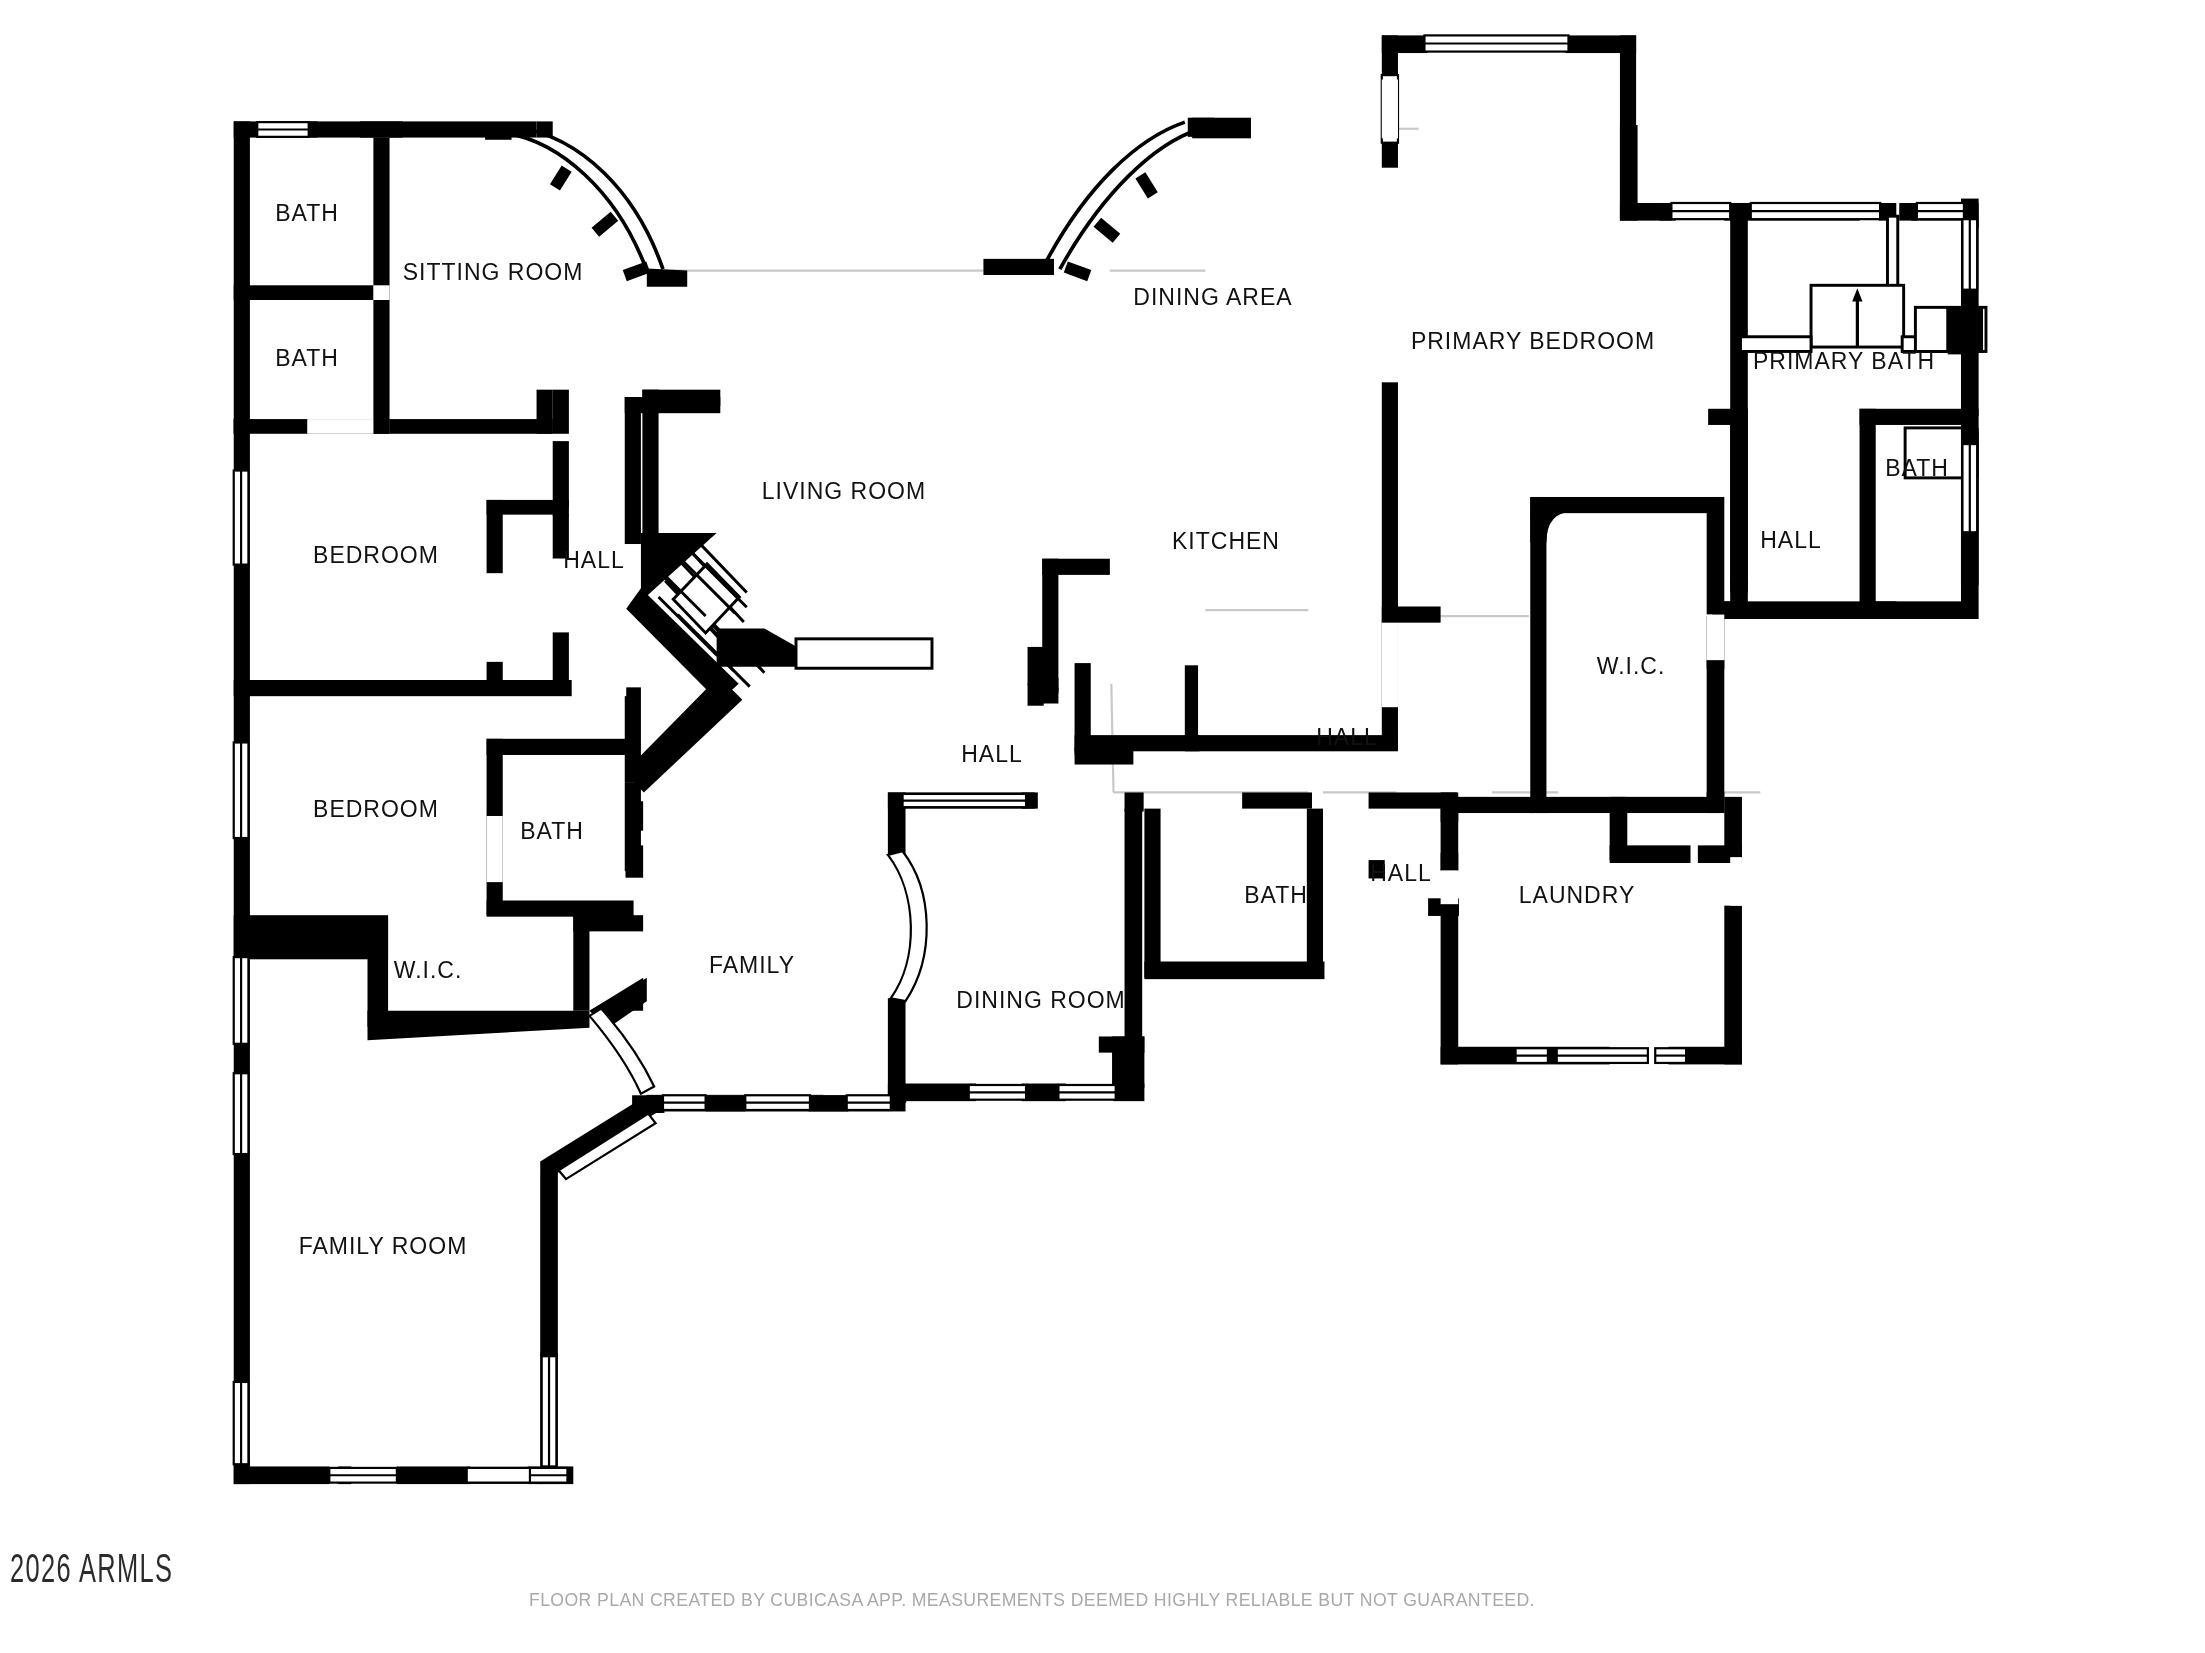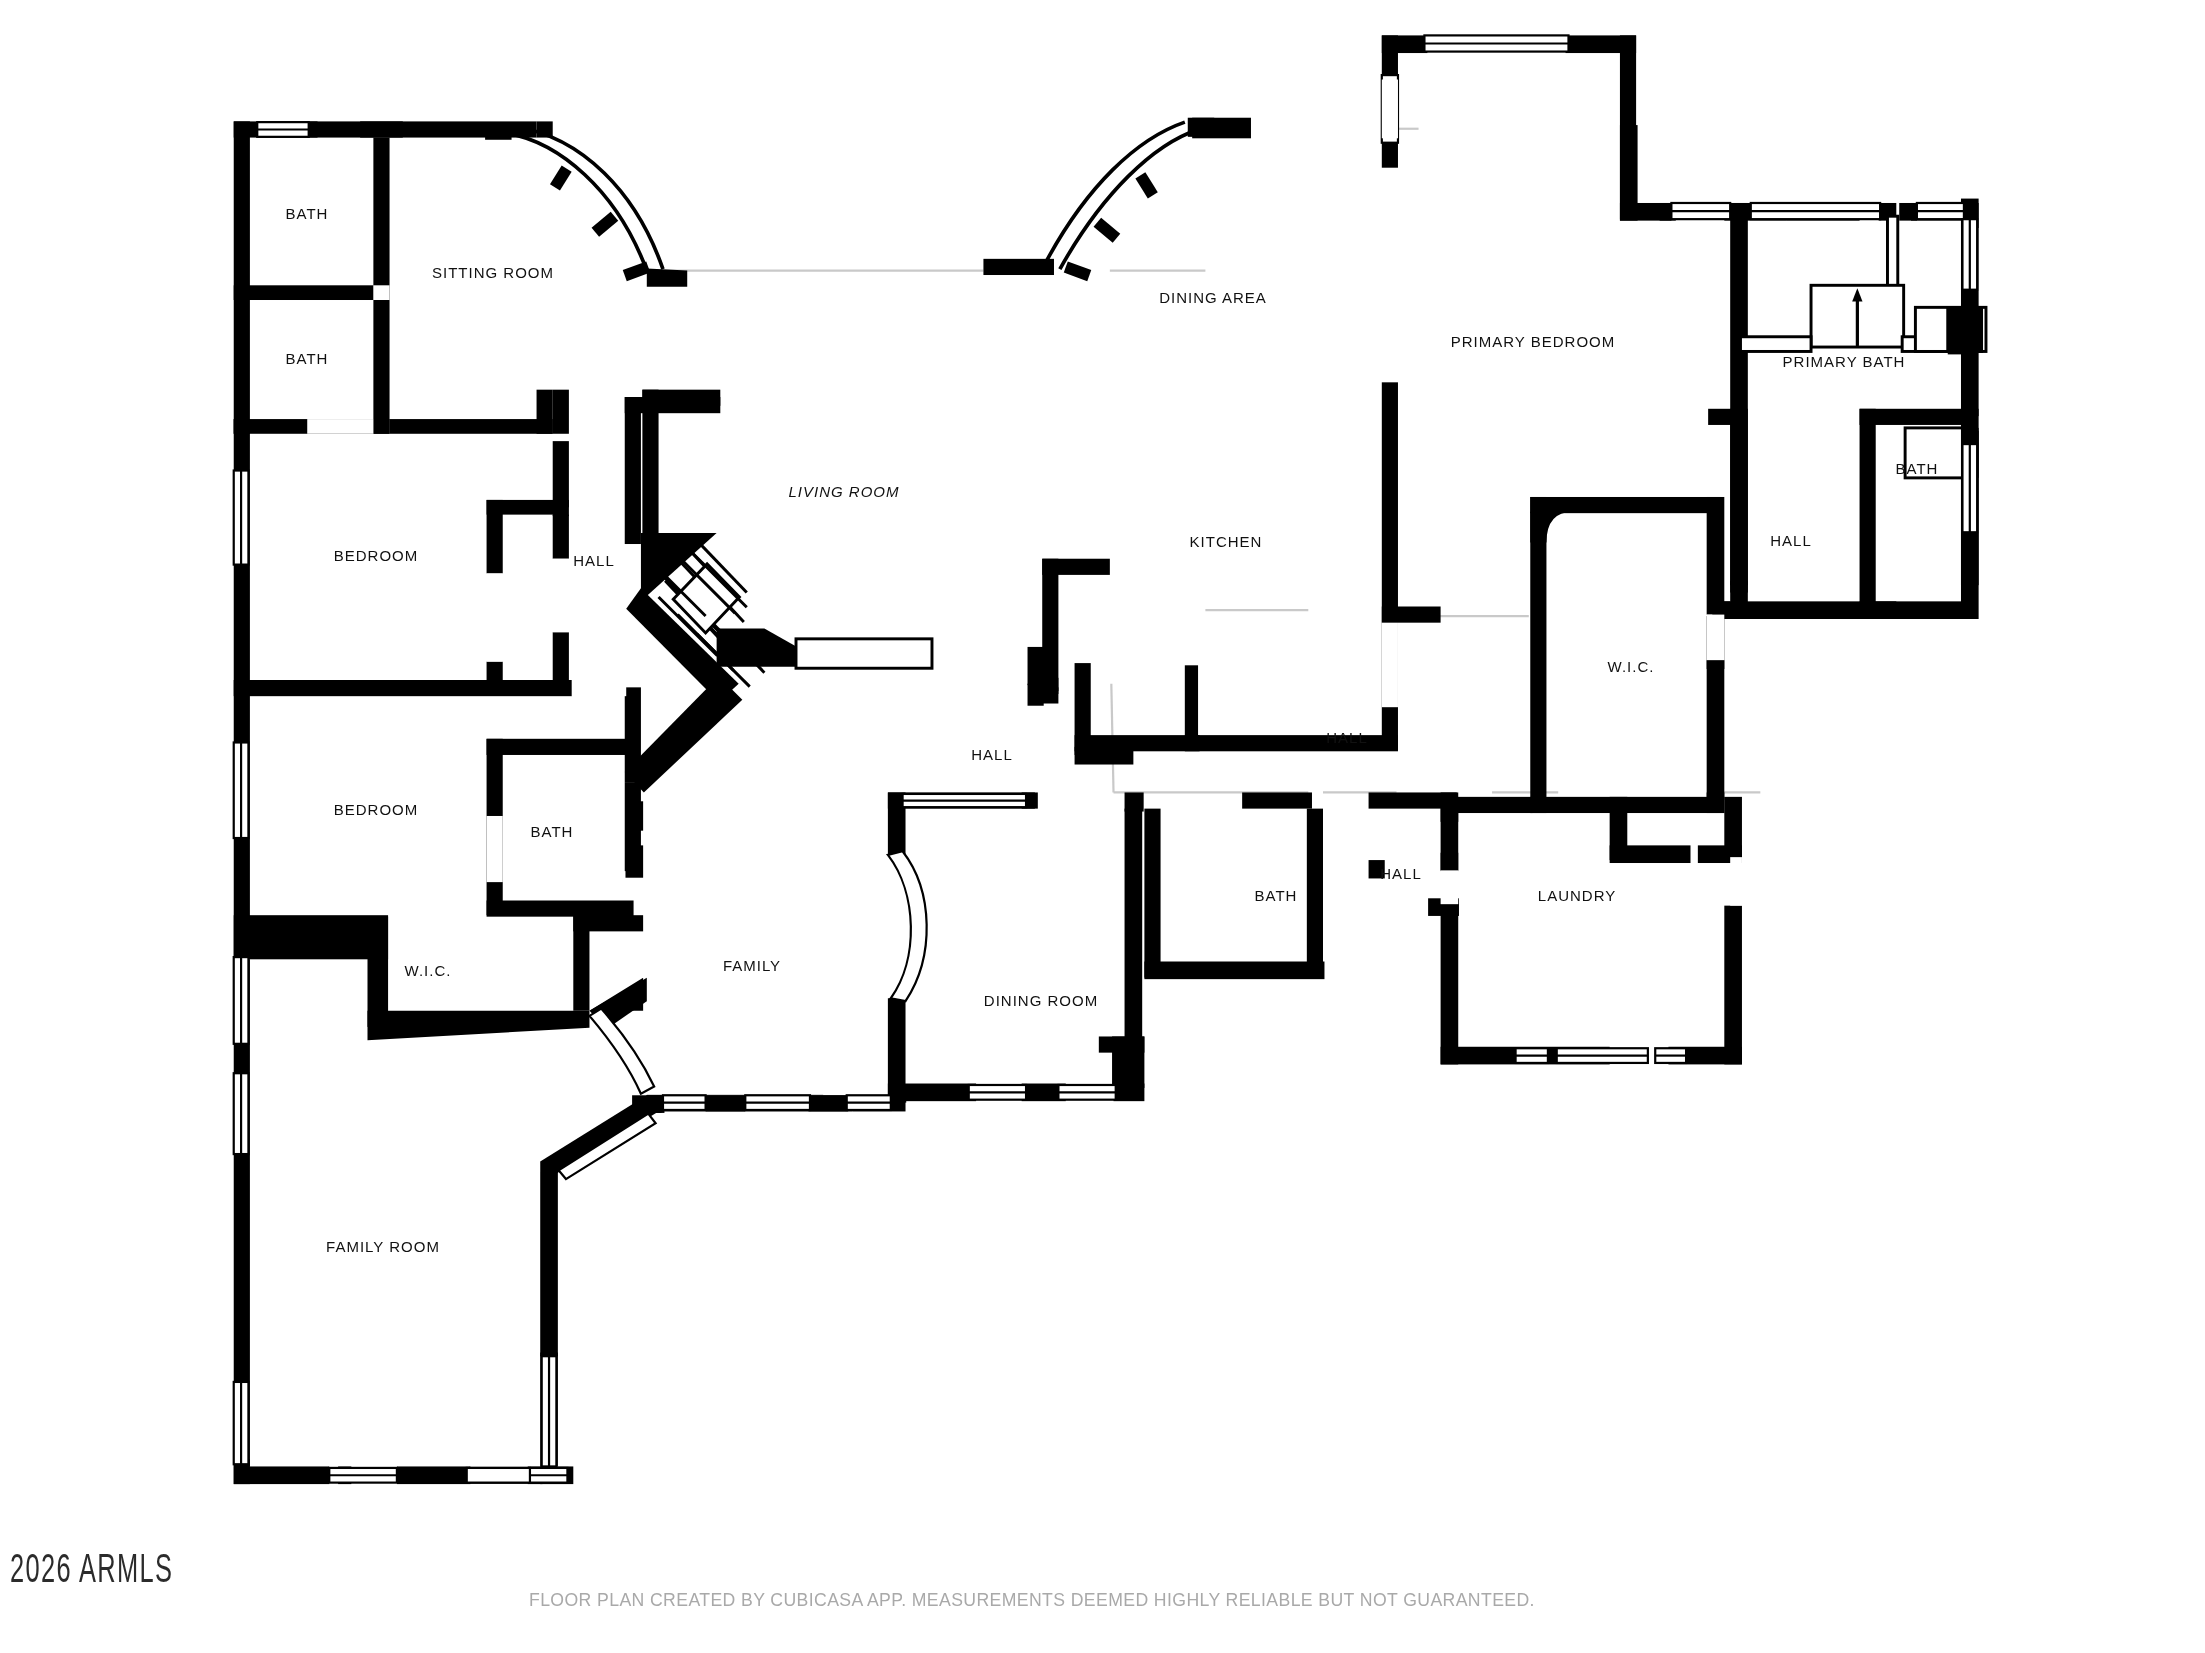--- a/index.html
+++ b/index.html
@@ -1,20 +1,20 @@
 <!DOCTYPE html>
 <html style="font-size:11.8px"><head>
 <meta charset="utf-8">
 <style>
   html,body{margin:0;padding:0;background:#ffffff;}
   body{width:2205px;height:1654px;position:relative;overflow:hidden;
        font-family:"Liberation Sans","DejaVu Sans",sans-serif;}
   #plan{position:absolute;left:0;top:0;width:2205px;height:1654px;}
   .room-label{position:absolute;transform:translate(-50%,-50%);
-      font-size:15px;letter-spacing:1px;color:#111111;
+      font-size:23px;letter-spacing:1px;color:#111111;
       font-family:"Liberation Sans","DejaVu Sans",sans-serif;white-space:nowrap;}
   #watermark{position:absolute;left:10.3px;top:1545px;font-size:41px;color:#1a1a1a;
       font-family:"Liberation Sans Narrow","Liberation Sans",sans-serif;
       transform:scaleX(0.62);transform-origin:left top;letter-spacing:2.2px;opacity:.92;}
   #footer{position:absolute;left:529px;top:1589px;font-size:18.4px;color:#a9a9a9;
       letter-spacing:0.4px;font-family:"Liberation Sans","DejaVu Sans",sans-serif;
       transform:scaleX(0.96);transform-origin:left top;white-space:nowrap;}
 </style>
 </head>
 <body>
@@ -385,21 +385,21 @@
     <div class="room-label" style="left: 307px; top: 213px;">BATH</div>
     <div class="room-label" style="left: 307px; top: 358px;">BATH</div>
     <div class="room-label" style="left: 493px; top: 272px;">SITTING ROOM</div>
     <div class="room-label" style="left: 376px; top: 555px;">BEDROOM</div>
     <div class="room-label" style="left: 594px; top: 560px;">HALL</div>
     <div class="room-label" style="left: 376px; top: 809px;">BEDROOM</div>
     <div class="room-label" style="left: 552px; top: 831px;">BATH</div>
     <div class="room-label" style="left: 428px; top: 970px;">W.I.C.</div>
     <div class="room-label" style="left: 383px; top: 1246px;">FAMILY ROOM</div>
     <div class="room-label" style="left: 752px; top: 965px;">FAMILY</div>
-    <div class="room-label" style="left: 844px; top: 491px; font-style: italic;">LIVING ROOM</div>
+    <div class="room-label" style="left: 844px; top: 491px;">LIVING ROOM</div>
     <div class="room-label" style="left: 992px; top: 754px;">HALL</div>
     <div class="room-label" style="left: 1041px; top: 1000px;">DINING ROOM</div>
     <div class="room-label" style="left: 1213px; top: 297px;">DINING AREA</div>
     <div class="room-label" style="left: 1226px; top: 541px;">KITCHEN</div>
     <div class="room-label" style="left: 1347px; top: 737px;">HALL</div>
     <div class="room-label" style="left: 1276px; top: 895px;">BATH</div>
     <div class="room-label" style="left: 1401px; top: 873px;">HALL</div>
     <div class="room-label" style="left: 1577px; top: 895px;">LAUNDRY</div>
     <div class="room-label" style="left: 1533px; top: 325px; margin-top: 16px;">PRIMARY BEDROOM</div>
     <div class="room-label" style="left: 1631px; top: 666px;">W.I.C.</div>

